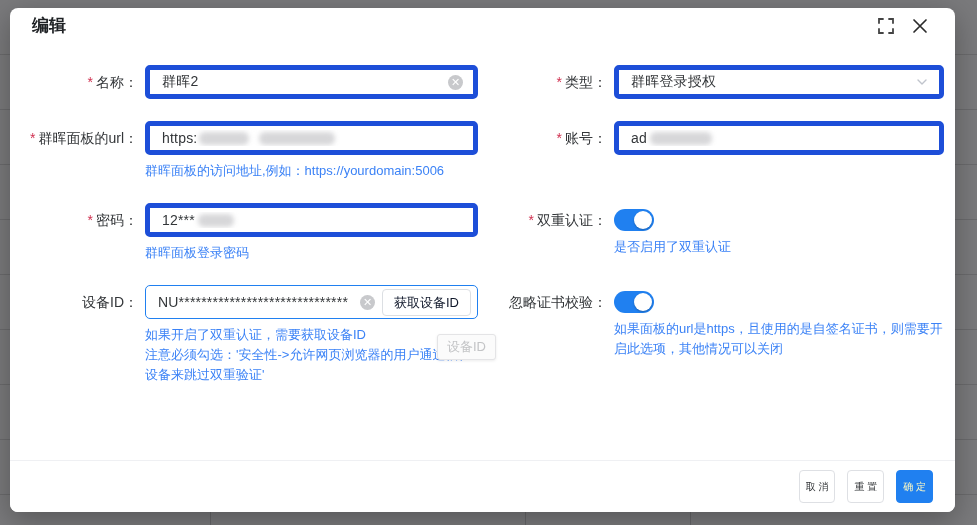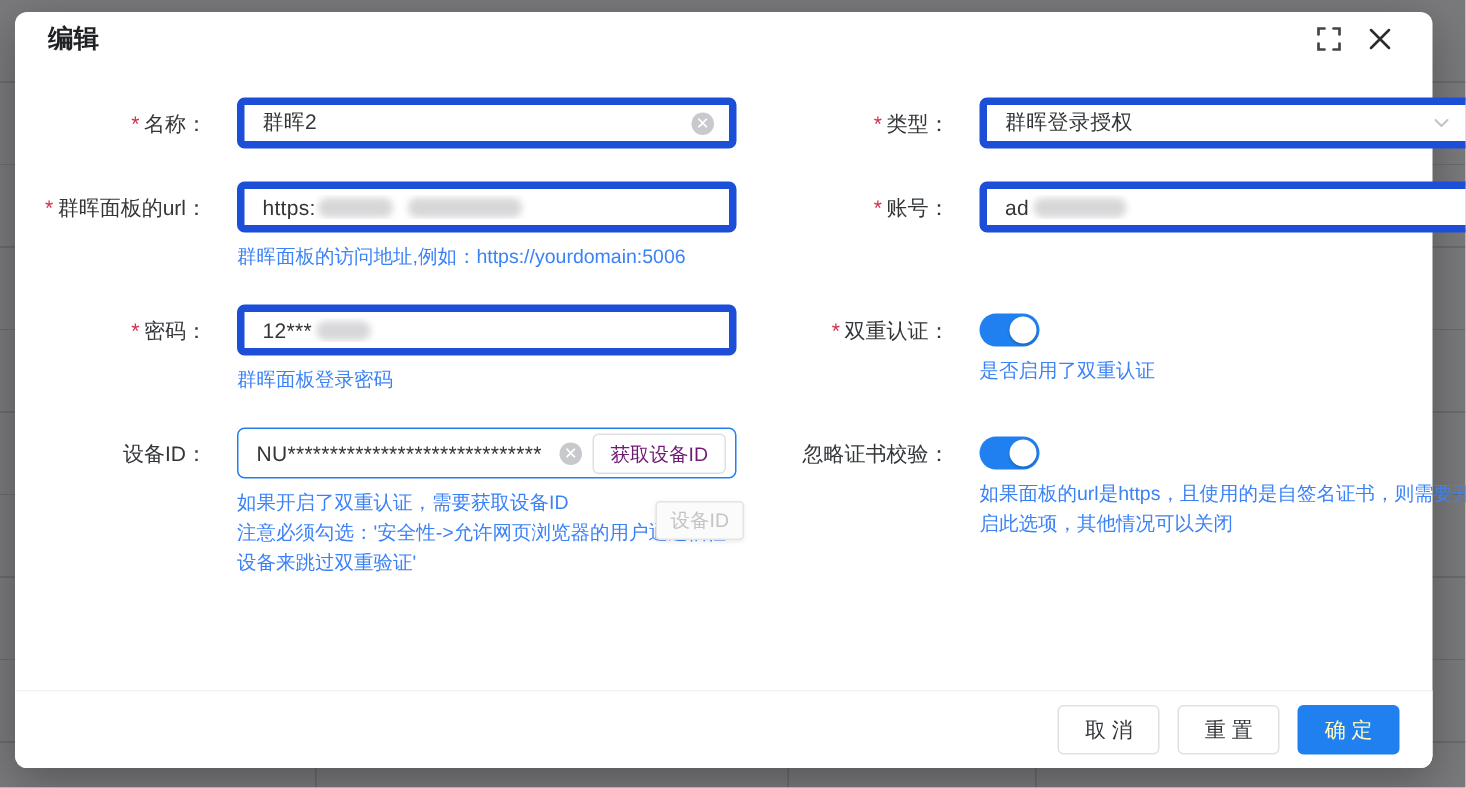--- a/index.html
+++ b/index.html
@@ -15,60 +15,60 @@
   .modal { position:absolute; left:10px; top:8px; width:945px; height:504px;
     background:#fff; border-radius:8px; box-shadow:0 8px 30px rgba(0,0,0,.3); }
 
   .modal-header { display:flex; align-items:flex-start; justify-content:space-between;
     padding:6px 26px 0 22px; }
   .modal-title { font-size:17px; font-weight:600; color:#1f2225; line-height:24px; }
   .header-icons { display:flex; align-items:center; gap:16px; margin-top:3px; }
   .hicon { width:18px; height:18px; cursor:pointer; display:block; }
 
   .form { margin-top:27px; }
-  .frow { display:grid; grid-template-columns:128px 333px 122px 330px; column-gap:20px;
+  .frow { display:grid; grid-template-columns:128px 333px 122px 330px; column-gap:7px;
     align-items:start; }
   .frow.m22 { margin-bottom:22px; }
   .flabel { text-align:right; font-size:14px; color:#333639; line-height:34px;
     white-space:nowrap; }
   .req { color:#d03050; margin-right:3px; font-size:14px; }
 
   .inputbox { height:34px; border:5px solid #1d4ed8; border-radius:5px; background:#fff;
     display:flex; align-items:center; padding:0 10px 0 12px; font-size:14px; color:#333639;
     cursor:text; }
   .inputbox.focused { border:1.5px solid #2080f0; padding:0 6px 0 12px; }
   .input-text { flex:1; white-space:nowrap; overflow:hidden; letter-spacing:.2px; }
   .blur-blob { display:inline-block; height:13px; border-radius:6px; background:#d7d7d9;
     filter:blur(2.5px); vertical-align:-2px; }
   .clear-icon { width:15px; height:15px; border-radius:50%; background:#c8c9cc; color:#fff;
     font-size:11px; line-height:15px; text-align:center; flex:none; cursor:pointer;
     font-family:"DejaVu Sans",sans-serif; }
   .selectbox { cursor:pointer; }
   .chevron { flex:none; margin-left:6px; display:block; }
 
   .append-btn { flex:none; margin-left:7px; height:27px; padding:0 11px; background:#fff;
-    border:1px solid #dcdfe3; border-radius:4px; font-size:13px; color:#701a75;
+    border:1px solid #dcdfe3; border-radius:4px; font-size:13px; color:#0f172a;
     line-height:25px; white-space:nowrap; cursor:pointer;
     font-family:"Liberation Sans","DejaVu Sans",sans-serif; }
 
   .helper { font-size:13px; color:#3b82f6; line-height:20px; margin-top:6px; }
 
   .toggle { width:40px; height:22px; border-radius:11px; background:#2080f0; position:relative;
     margin-top:6px; cursor:pointer; }
   .toggle .knob { position:absolute; top:2px; right:2px; width:18px; height:18px;
     border-radius:50%; background:#fff; box-shadow:0 1px 2px rgba(0,0,0,.25); }
 
   .ghost-tooltip { position:absolute; left:427px; top:326px; padding:2px 9px;
     background:#fbfbfb; border:1px solid #e4e4e6; border-radius:3px; color:#c3c4c6;
     font-size:13px; line-height:20px; box-shadow:0 1px 3px rgba(0,0,0,.08); pointer-events:none; }
 
   .modal-footer { position:absolute; left:0; right:0; bottom:0; height:52px;
     border-top:1px solid #eff0f3; border-radius:0 0 8px 8px; display:flex; align-items:center;
     justify-content:flex-end; gap:12px; padding:0 22px; background:#fff; }
-  .btn { height:33px; padding:0 17px; border-radius:4px; font-size:14px; cursor:pointer;
+  .btn { height:33px; padding:0 6px; border-radius:4px; font-size:10px; cursor:pointer;
     border:1px solid #dee0e4; background:#fff; color:#333639;
     font-family:"Liberation Sans","DejaVu Sans",sans-serif; }
   .btn.primary { background:#2080f0; border-color:#2080f0; color:#fef9c3; }
 </style>
 </head>
 <body>
 
 <div class="bg-rows"></div>
 <div class="bg-col" style="left:210px"></div>
 <div class="bg-col" style="left:525px"></div>

